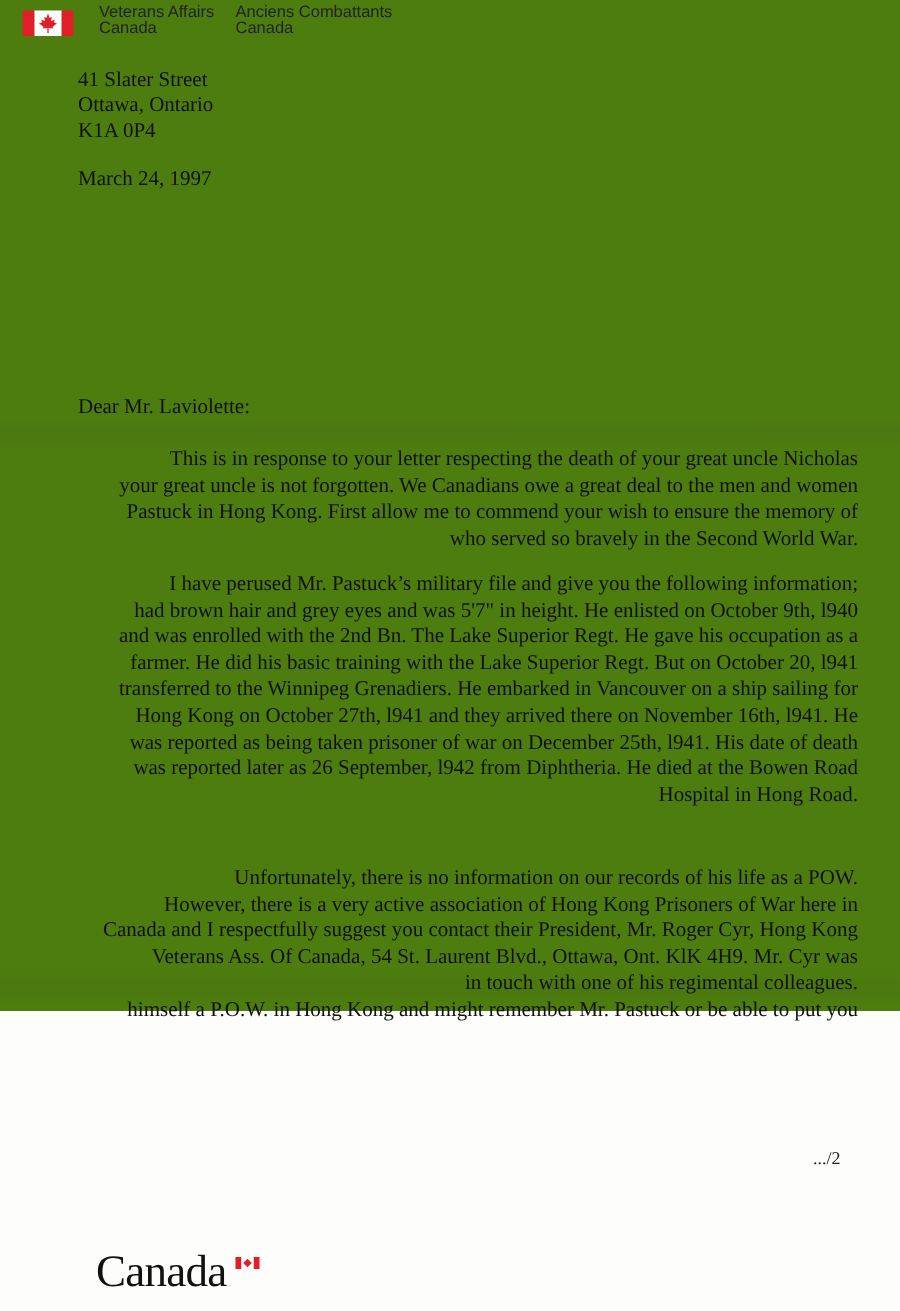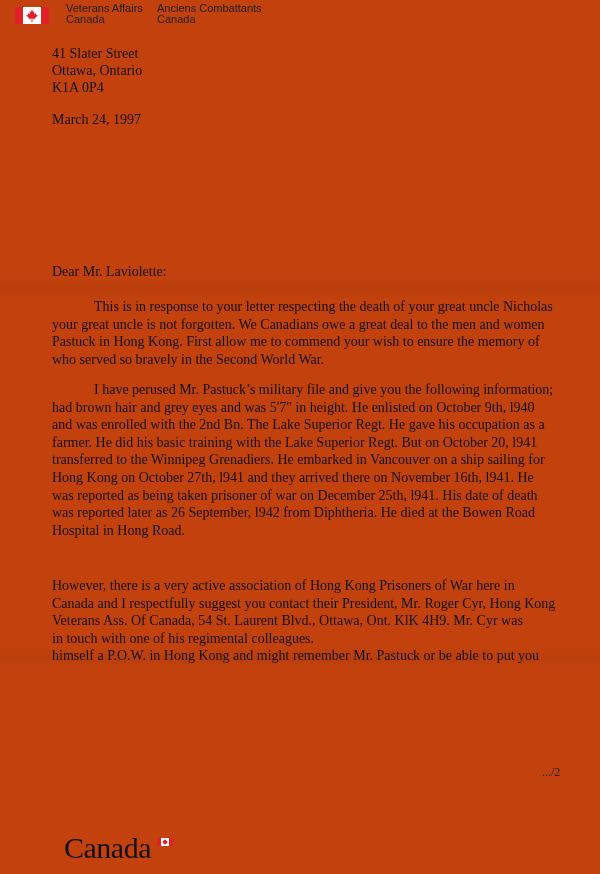--- a/index.html
+++ b/index.html
@@ -11,22 +11,22 @@
       height: 874px;
       background: #fdfdfb;
       position: relative;
       overflow: hidden;
       font-family: "Liberation Serif", serif;
       color: #111;
     }
     .page {
       position: absolute;
       left: 0; top: 0;
-      width: 600px; height: 874px;
-      background: #c2410c;
+      width: 600px; height: 674px;
+      background: #4d7c0f;
     }
     
     .fold-shade {
       position: absolute;
       left: 0;
       width: 600px;
       height: 22px;
       background: linear-gradient(to bottom, rgba(0,0,0,0) 0%, rgba(0,0,0,0.035) 50%, rgba(0,0,0,0) 100%);
       pointer-events: none;
     }
@@ -84,21 +84,21 @@
       left: 52px; top: 263px;
       font-size: 14px;
       line-height: 17px;
     }
     .para {
       position: absolute;
       left: 52px;
       width: 520px;
       font-size: 14px;
       line-height: 17.6px;
-      text-align: left;
+      text-align: right;
       word-spacing: 0px;
     }
     .para .line { display: block; white-space: nowrap; }
     .para .line.indent { padding-left: 42px; }
     .p1 { top: 298px; }
     .p2 { top: 381px; }
     .p3 { top: 577px; }
 
     .page-marker {
       position: absolute;
@@ -186,20 +186,21 @@
     <span class="line">and was enrolled with the 2nd Bn.  The Lake Superior Regt. He gave his occupation as a</span>
     <span class="line">farmer. He did his basic training with the Lake Superior Regt. But on October 20, l941</span>
     <span class="line">transferred to the Winnipeg Grenadiers.  He embarked in Vancouver on a ship sailing for</span>
     <span class="line">Hong Kong on October 27th, l941  and they arrived there on November 16th, l941.  He</span>
     <span class="line">was reported as being taken prisoner of war on December 25th, l941.  His date of death</span>
     <span class="line">was reported later as  26 September,  l942 from Diphtheria.  He died at the Bowen Road</span>
     <span class="line">Hospital in Hong Road.</span>
   </div>
 
   <div class="para p3">
+    <span class="line indent">Unfortunately, there is no information on our records of his life as a POW.</span>
     <span class="line">However, there is a very active association of Hong Kong Prisoners of War here in</span>
     <span class="line">Canada and I respectfully suggest you contact their President, Mr. Roger Cyr, Hong Kong</span>
     <span class="line">Veterans Ass. Of Canada, 54 St. Laurent Blvd., Ottawa, Ont. KlK 4H9. Mr. Cyr was</span>
     <span class="line">in touch with one of his regimental colleagues.</span>
     <span class="line">himself a P.O.W. in Hong Kong and might remember Mr. Pastuck or be able to put you</span>
   </div>
 
   <div class="page-marker">.../2</div>
 
   <div class="canada-wordmark">

